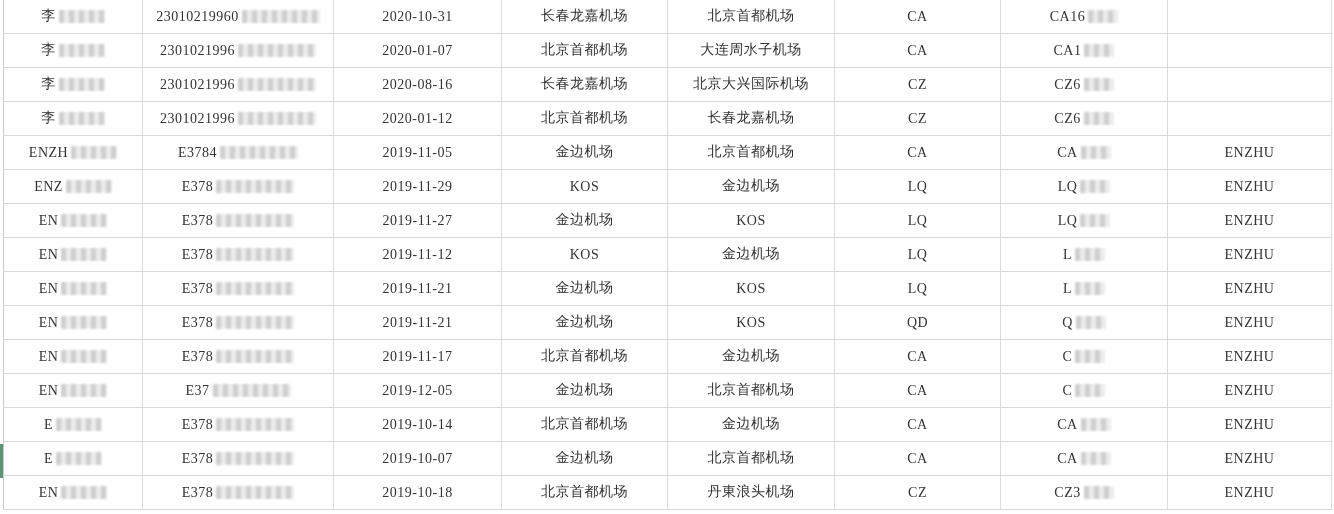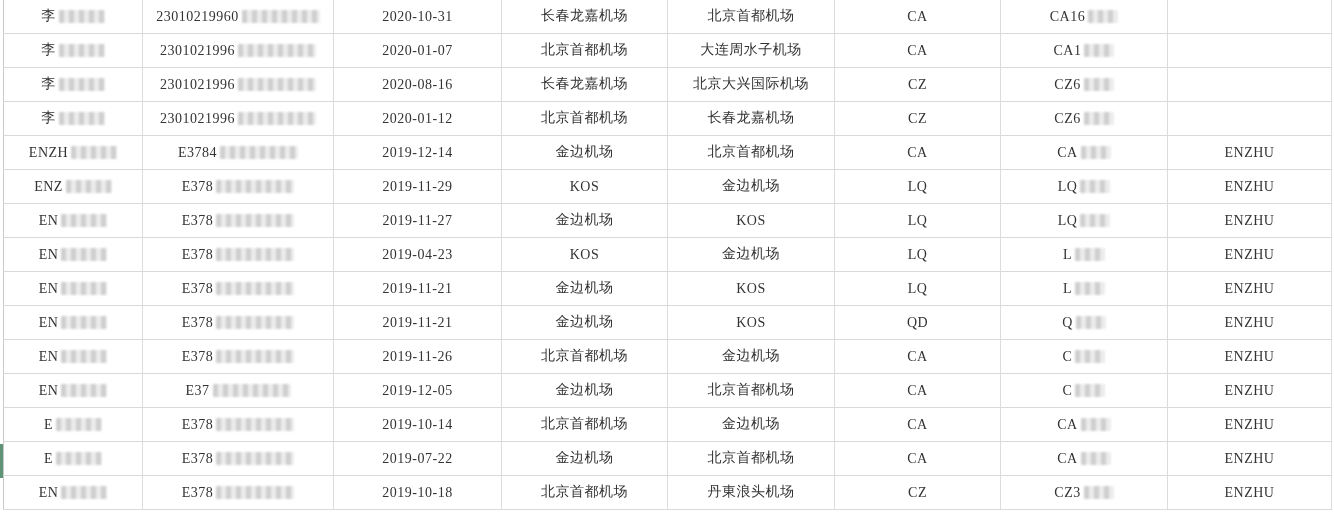--- a/index.html
+++ b/index.html
@@ -181,21 +181,21 @@
     </td>
   </tr>
         <tr>
     <td>
       <span class="vis">ENZH</span><span class="blur blur-name"></span>
     </td>
     <td>
       <span class="vis">E3784</span><span class="blur blur-id"></span>
     </td>
     <td>
-      <span class="vis">2019-12-14</span>
+      <span class="vis">2019-11-05</span>
     </td>
     <td>
       <span class="vis">金边机场</span>
     </td>
     <td>
       <span class="vis">北京首都机场</span>
     </td>
     <td>
       <span class="vis">CA</span>
     </td>
@@ -259,21 +259,21 @@
     </td>
   </tr>
         <tr>
     <td>
       <span class="vis">EN</span><span class="blur blur-name"></span>
     </td>
     <td>
       <span class="vis">E378</span><span class="blur blur-id"></span>
     </td>
     <td>
-      <span class="vis">2019-04-23</span>
+      <span class="vis">2019-11-12</span>
     </td>
     <td>
       <span class="vis">KOS</span>
     </td>
     <td>
       <span class="vis">金边机场</span>
     </td>
     <td>
       <span class="vis">LQ</span>
     </td>
@@ -337,21 +337,21 @@
     </td>
   </tr>
         <tr>
     <td>
       <span class="vis">EN</span><span class="blur blur-name"></span>
     </td>
     <td>
       <span class="vis">E378</span><span class="blur blur-id"></span>
     </td>
     <td>
-      <span class="vis">2019-11-26</span>
+      <span class="vis">2019-11-17</span>
     </td>
     <td>
       <span class="vis">北京首都机场</span>
     </td>
     <td>
       <span class="vis">金边机场</span>
     </td>
     <td>
       <span class="vis">CA</span>
     </td>
@@ -415,21 +415,21 @@
     </td>
   </tr>
         <tr>
     <td>
       <span class="vis">E</span><span class="blur blur-name"></span>
     </td>
     <td>
       <span class="vis">E378</span><span class="blur blur-id"></span>
     </td>
     <td>
-      <span class="vis">2019-07-22</span>
+      <span class="vis">2019-10-07</span>
     </td>
     <td>
       <span class="vis">金边机场</span>
     </td>
     <td>
       <span class="vis">北京首都机场</span>
     </td>
     <td>
       <span class="vis">CA</span>
     </td>

